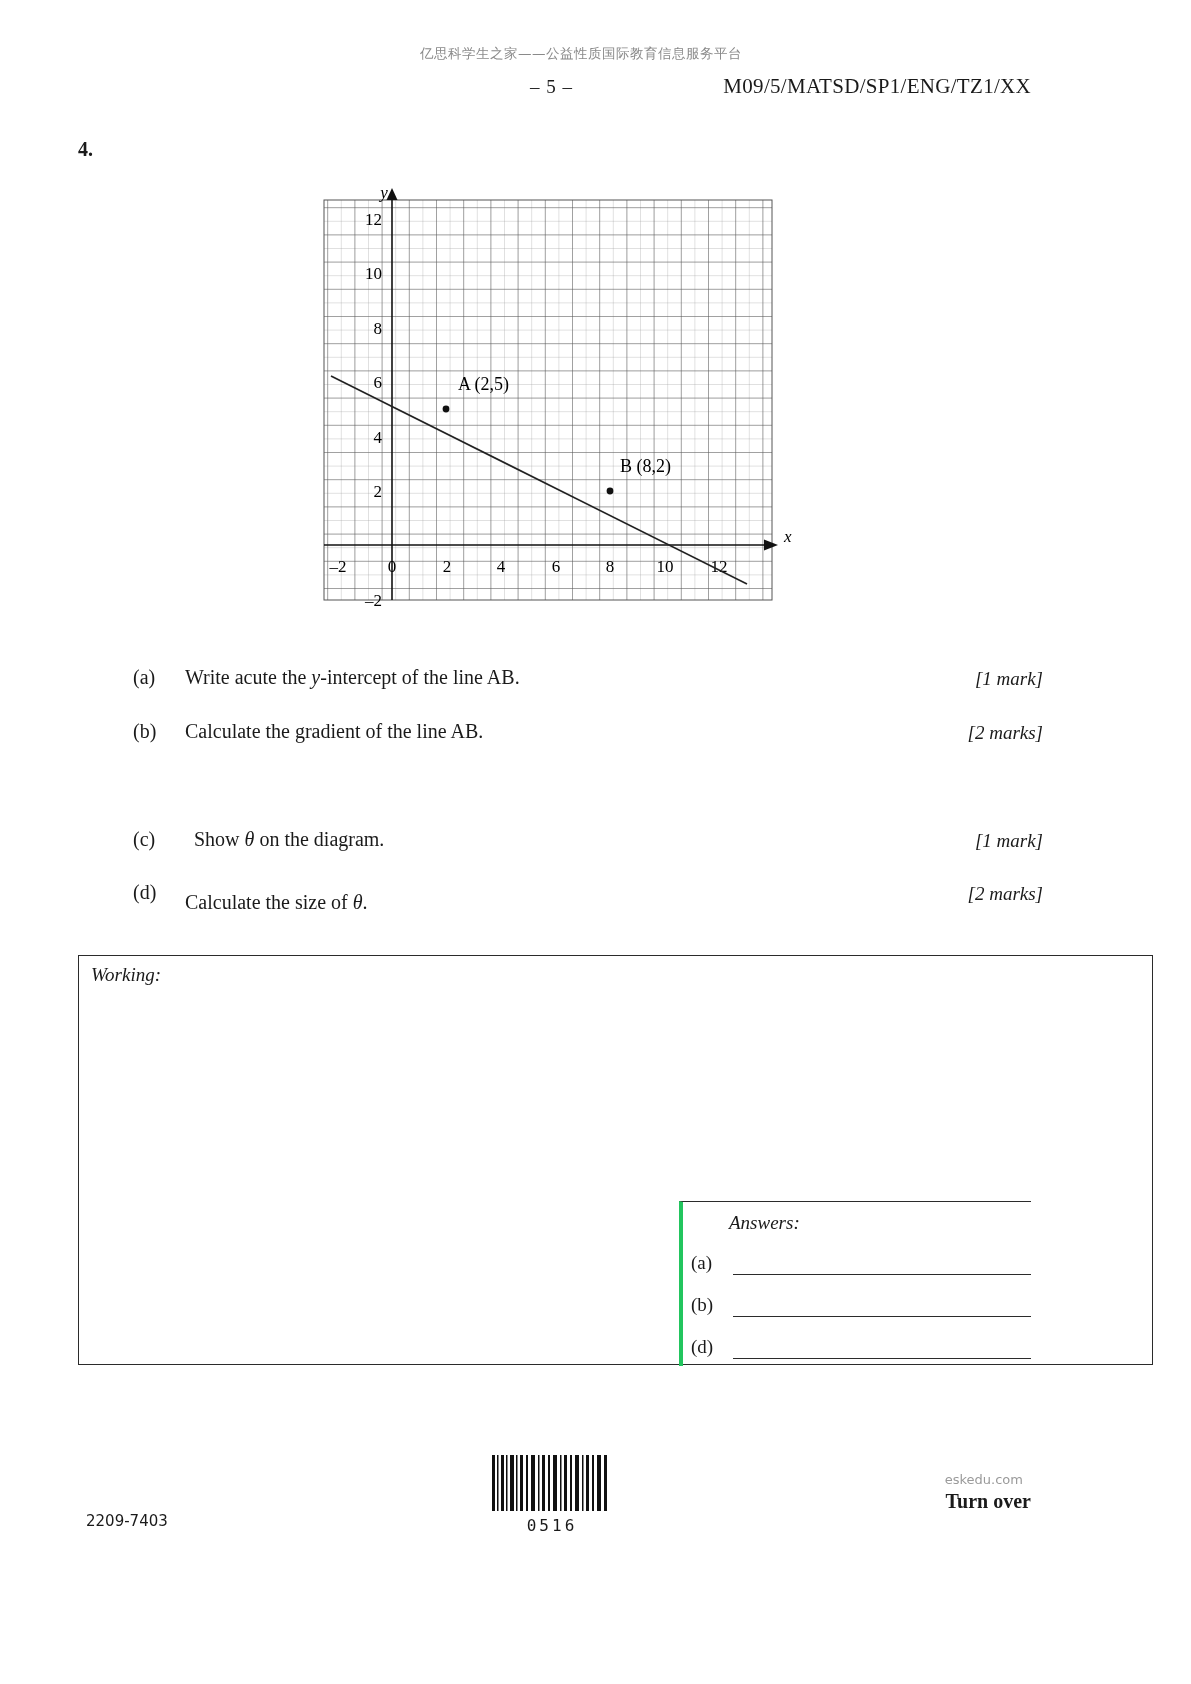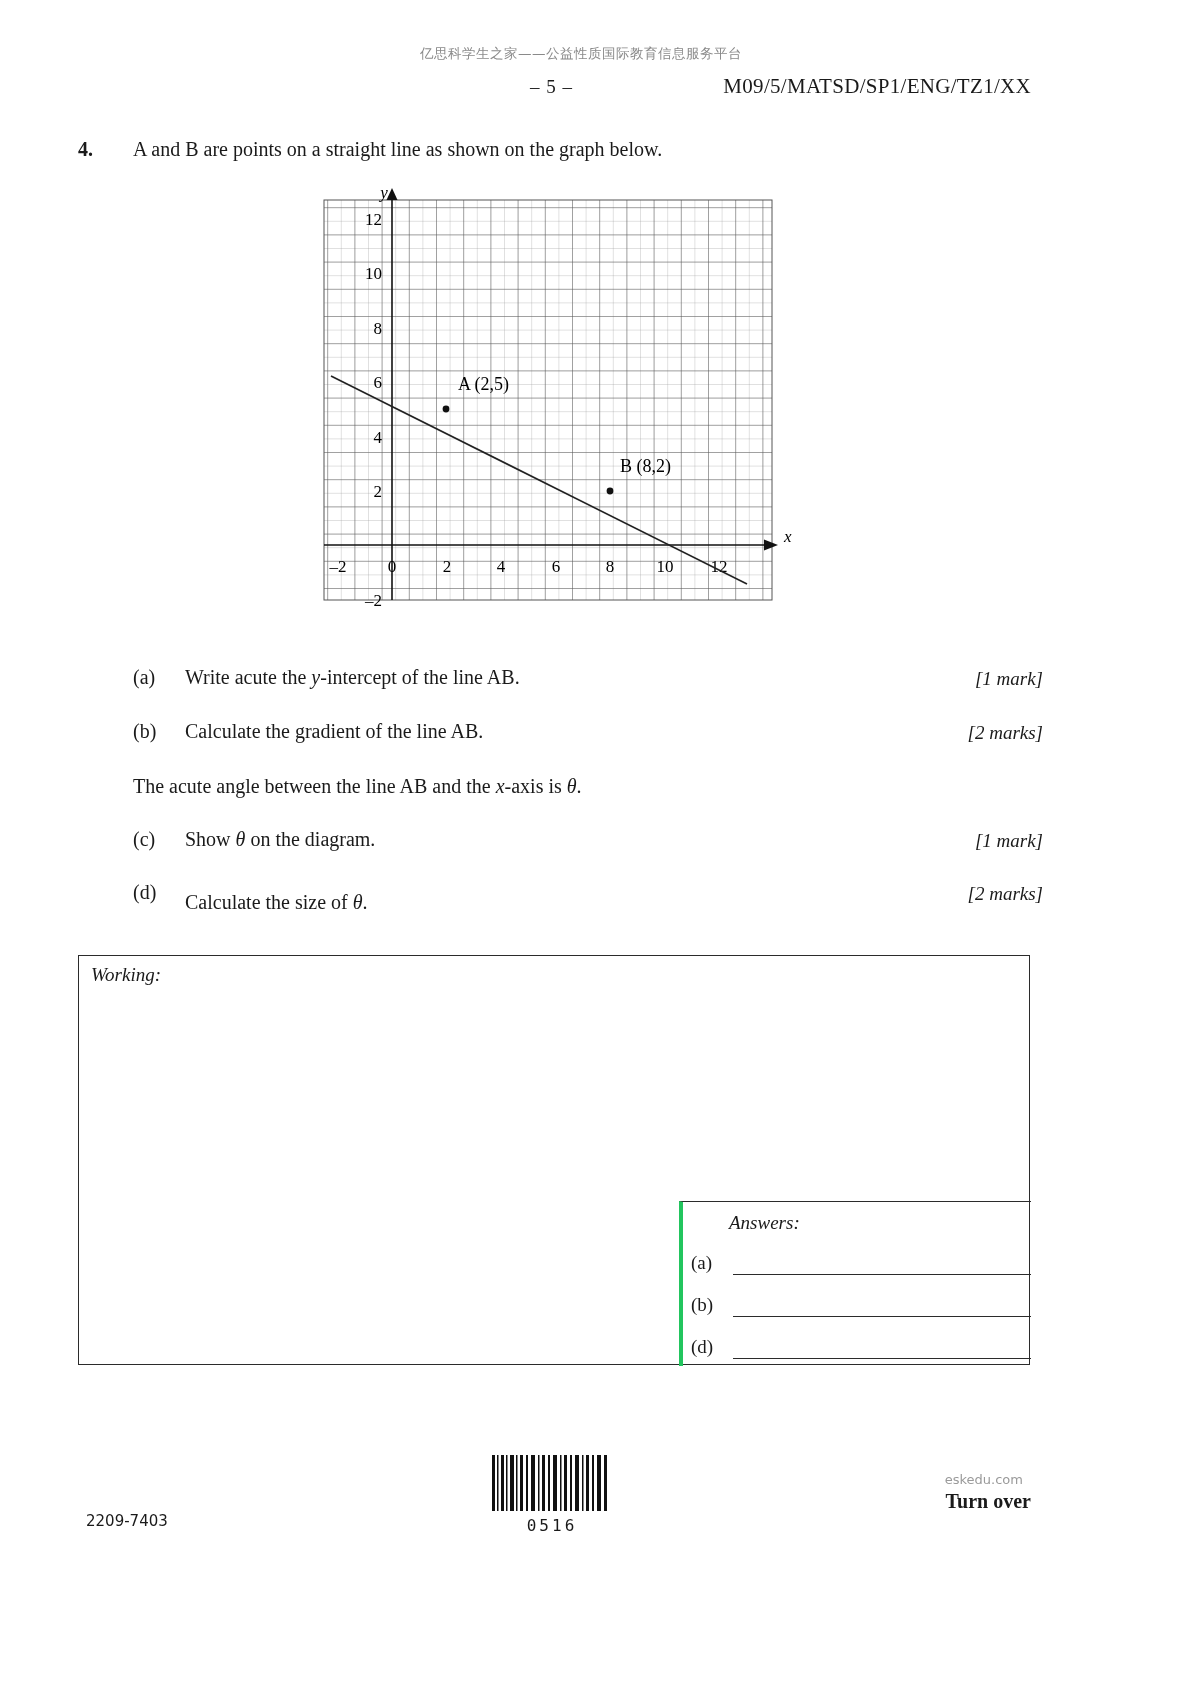--- a/index.html
+++ b/index.html
@@ -90,21 +90,21 @@
     left: 133px;
     font-size: 20px;
   }
   i.math { font-style: italic; }
 
   
   .working-box {
     position: absolute;
     left: 78px;
     top: 955px;
-    width: 952px;
+    width: 1075px;
     height: 410px;
     border: 1px solid #2b2b2b;
     box-sizing: border-box;
   }
   .working-label {
     position: absolute;
     left: 12px;
     top: 8px;
     font-style: italic;
     font-size: 19px;
@@ -191,21 +191,20 @@
 </head>
 <body>
 
 <div class="page">
 
   <div class="watermark-top">亿思科学生之家——公益性质国际教育信息服务平台</div>
   <div class="page-number">– 5 –</div>
   <div class="paper-code">M09/5/MATSD/SP1/ENG/TZ1/XX</div>
 
   <div class="q-number">4.</div>
-  <div class="q-text">A and B are points on a straight line as shown on the graph below.</div>
 
   <div class="graph-wrap">
     <svg width="500" height="450" viewBox="0 0 500 450">
       <defs>
         <pattern id="minorGrid" width="13.6" height="13.6" patternUnits="userSpaceOnUse">
           <path d="M 13.6 0 L 0 0 0 13.6" fill="none" stroke="#9b9b9b" stroke-width="0.6"></path>
         </pattern>
         <pattern id="majorGrid" width="27.2" height="27.2" patternUnits="userSpaceOnUse">
           <path d="M 27.2 0 L 0 0 0 27.2" fill="none" stroke="#555555" stroke-width="0.9"></path>
         </pattern>
@@ -256,26 +255,23 @@
     <span>Write acute the </span><i class="math">y</i><span>-intercept of the line AB.</span>
   </div>
   <div class="part marks" style="top:668px;">[1 mark]</div>
 
   <div class="part part-label" style="top:720px;">(b)</div>
   <div class="part part-body" style="top:720px;">
     <span>Calculate the gradient of the line AB.</span><i class="math"></i><span></span>
   </div>
   <div class="part marks" style="top:722px;">[2 marks]</div>
 
-  <div class="stmt" style="top:775px;">
-    <span>The acute angle between the line AB and the </span><i class="math">x</i><span>-axis is </span><i class="math">θ</i><span>.</span>
-  </div>
 
   <div class="part part-label" style="top:828px;">(c)</div>
-  <div class="part part-body" style="top:828px;">
+  <div class="part part-body" style="top:828px;margin-left:9px;">
     <span>Show </span><i class="math">θ</i><span> on the diagram.</span>
   </div>
   <div class="part marks" style="top:830px;">[1 mark]</div>
 
   <div class="part part-label" style="top:881px;">(d)</div>
   <div class="part part-body" style="top:891px;">
     <span>Calculate the size of </span><i class="math">θ</i><span>.</span>
   </div>
   <div class="part marks" style="top:883px;">[2 marks]</div>
 

